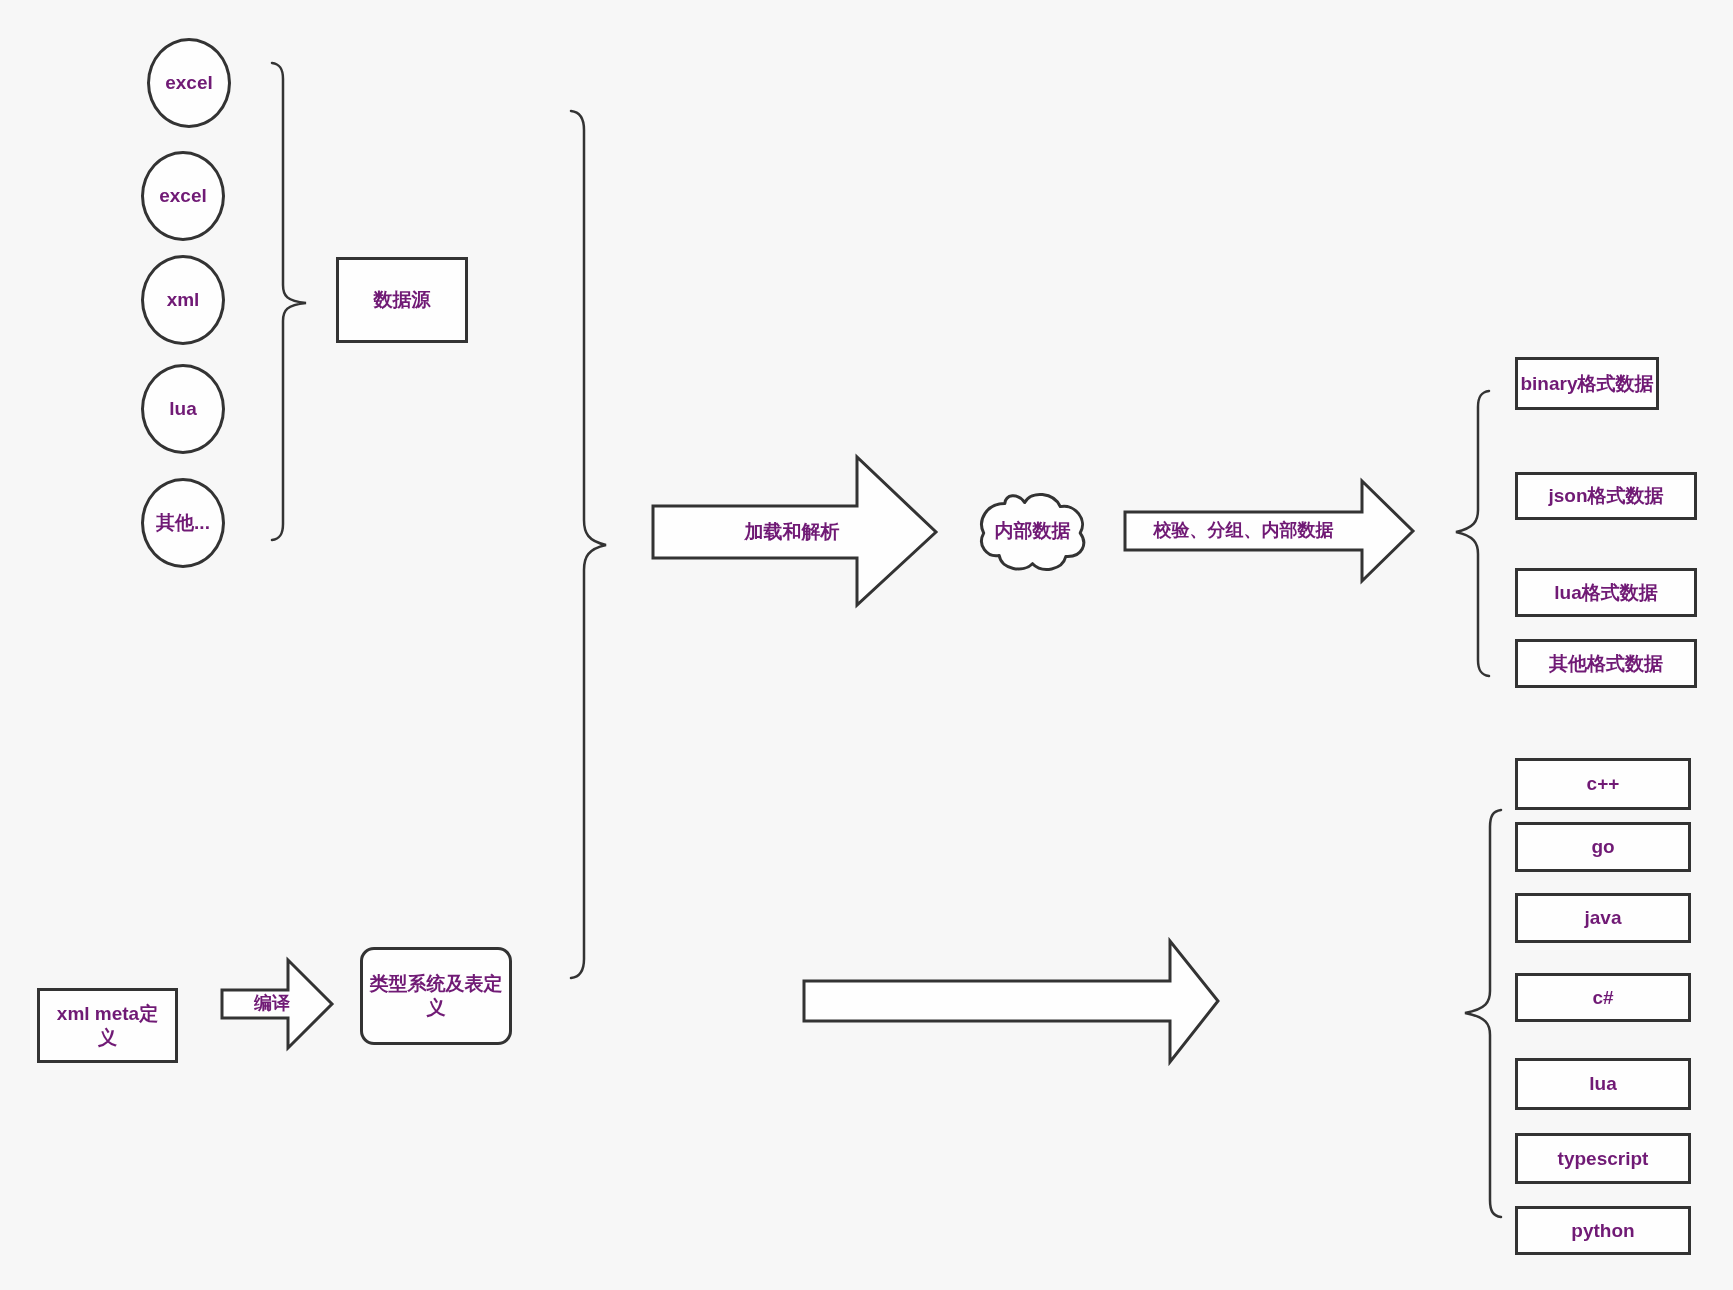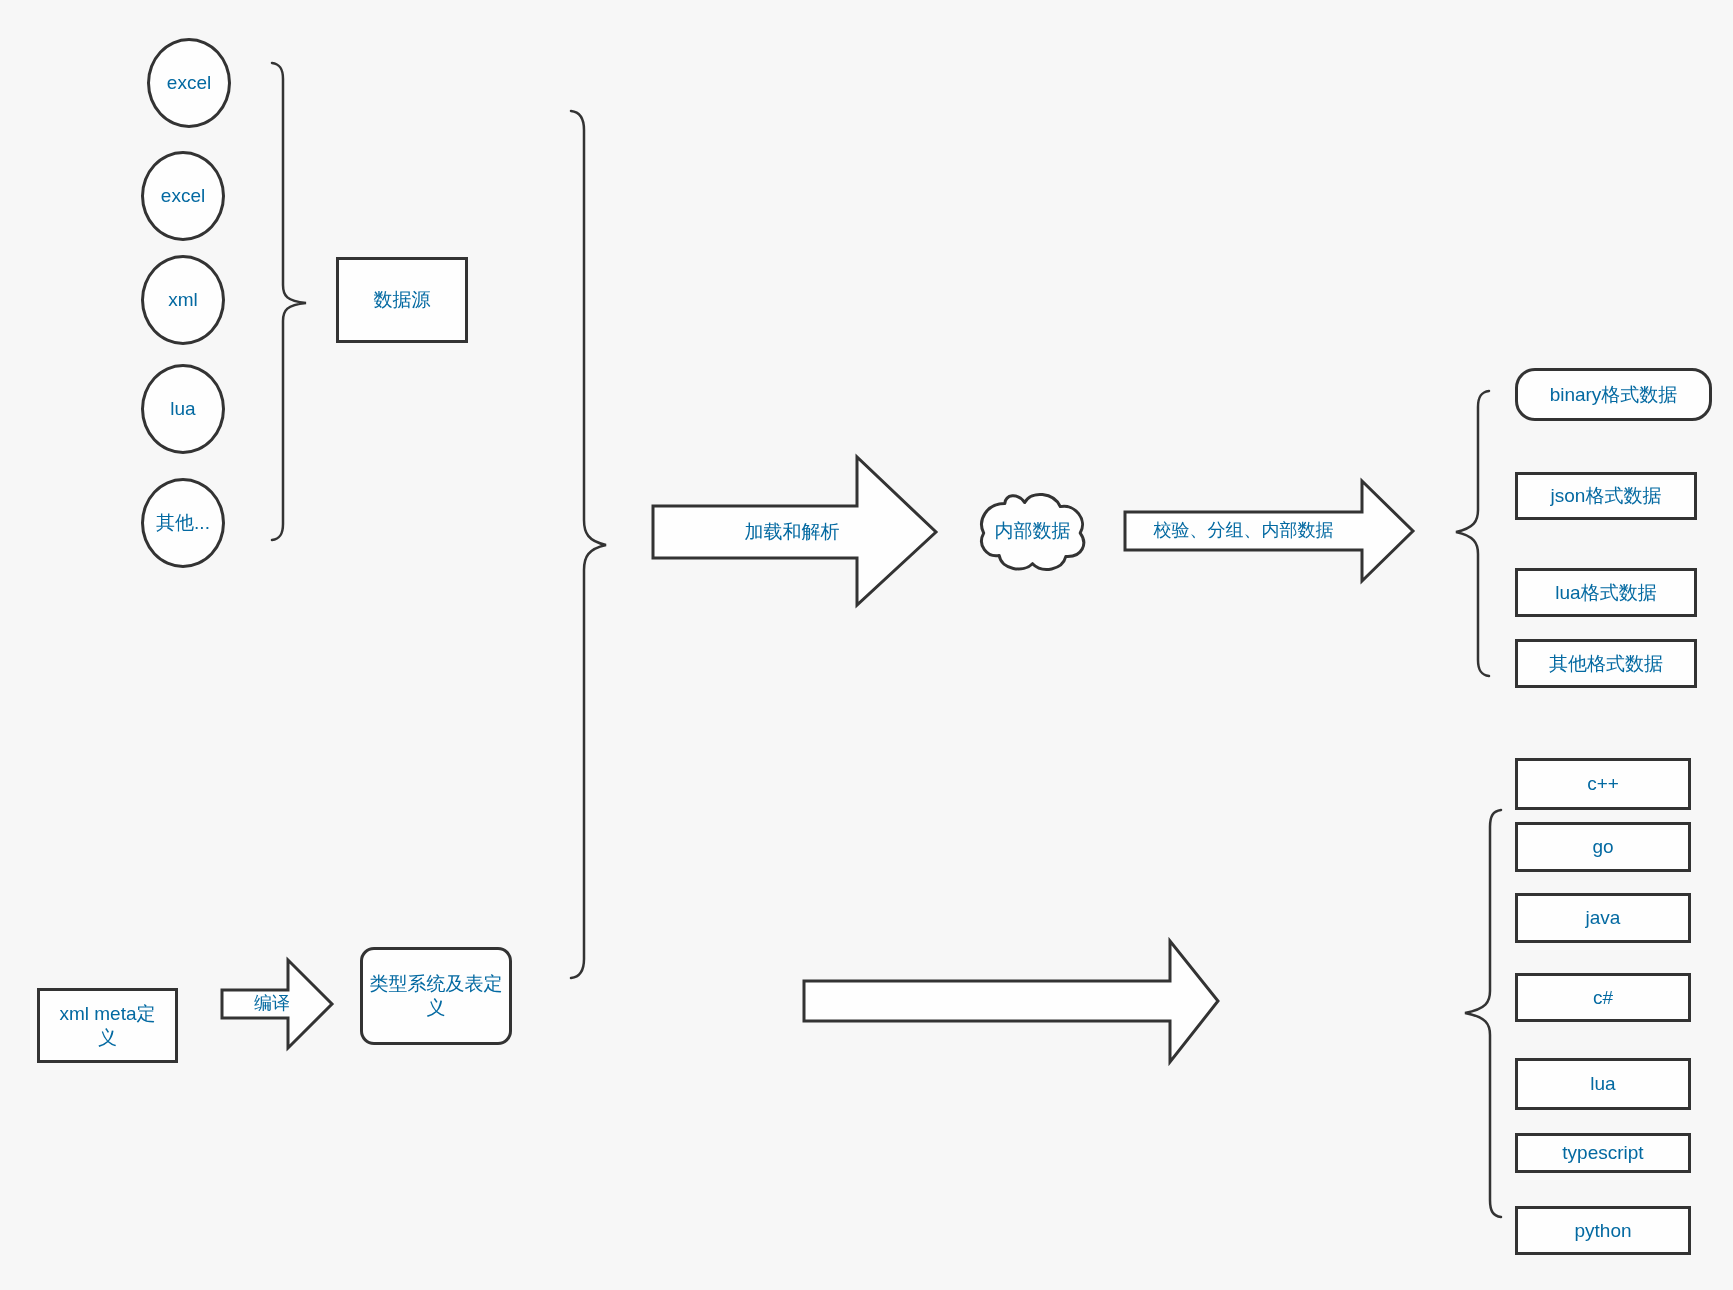--- a/index.html
+++ b/index.html
@@ -1,18 +1,18 @@
 <!DOCTYPE html>
 <html><head>
 <meta charset="utf-8">
 <style>
   html,body{margin:0;padding:0;background:#f7f7f7;}
   .canvas{
     position:relative;width:1733px;height:1290px;background:#f7f7f7;
-    font-family:"Liberation Sans","DejaVu Sans",sans-serif;color:#0369a1;overflow:hidden;
+    font-family:"Liberation Sans","DejaVu Sans",sans-serif;color:#701a75;overflow:hidden;font-weight:bold;
   }
   svg.shapes{position:absolute;left:0;top:0;}
   .node{
     position:absolute;display:flex;align-items:center;justify-content:center;
     text-align:center;box-sizing:border-box;background:#fefefe;border:3px solid #333333;
     font-size:19px;line-height:1.25;
   }
   .ellipse{border-radius:50%;}
   .rounded{border-radius:14px;}
   .label{
@@ -64,30 +64,30 @@
   <div class="node ellipse" style="left:141px;top:255px;width:84px;height:90px;">xml</div>
   <div class="node ellipse" style="left:141px;top:364px;width:84px;height:90px;">lua</div>
   <div class="node ellipse" style="left:141px;top:478px;width:84px;height:90px;">其他...</div>
 
   <div class="node" style="left:336px;top:257px;width:132px;height:86px;">数据源</div>
 
   <div class="label" style="left:672px;top:506px;width:240px;height:52px;">加载和解析</div>
   <div class="label" style="left:977px;top:506px;width:111px;height:50px;">内部数据</div>
   <div class="label small" style="left:1125px;top:512px;width:237px;height:38px;">校验、分组、内部数据</div>
 
-  <div class="node" style="left:1515px;top:368px;width:197px;height:53px;border-radius:20px;">binary格式数据</div>
+  <div class="node" style="left:1515px;top:357px;width:144px;height:53px;">binary格式数据</div>
   <div class="node" style="left:1515px;top:472px;width:182px;height:48px;">json格式数据</div>
   <div class="node" style="left:1515px;top:568px;width:182px;height:49px;">lua格式数据</div>
   <div class="node" style="left:1515px;top:639px;width:182px;height:49px;">其他格式数据</div>
 
   <div class="node" style="left:37px;top:968px;width:141px;height:75px;padding:0 16px;margin-top:20px;">xml meta定义</div>
   <div class="label small" style="left:226px;top:990px;width:92px;height:28px;">编译</div>
   <div class="node rounded" style="left:360px;top:947px;width:152px;height:98px;padding:0 5px;">类型系统及表定义</div>
 
   <div class="node" style="left:1515px;top:758px;width:176px;height:52px;">c++</div>
   <div class="node" style="left:1515px;top:822px;width:176px;height:50px;">go</div>
   <div class="node" style="left:1515px;top:893px;width:176px;height:50px;">java</div>
   <div class="node" style="left:1515px;top:973px;width:176px;height:49px;">c#</div>
   <div class="node" style="left:1515px;top:1058px;width:176px;height:52px;">lua</div>
-  <div class="node" style="left:1515px;top:1133px;width:176px;height:40px;">typescript</div>
+  <div class="node" style="left:1515px;top:1133px;width:176px;height:51px;">typescript</div>
   <div class="node" style="left:1515px;top:1206px;width:176px;height:49px;">python</div>
 
 </div>
 
 </body></html>

